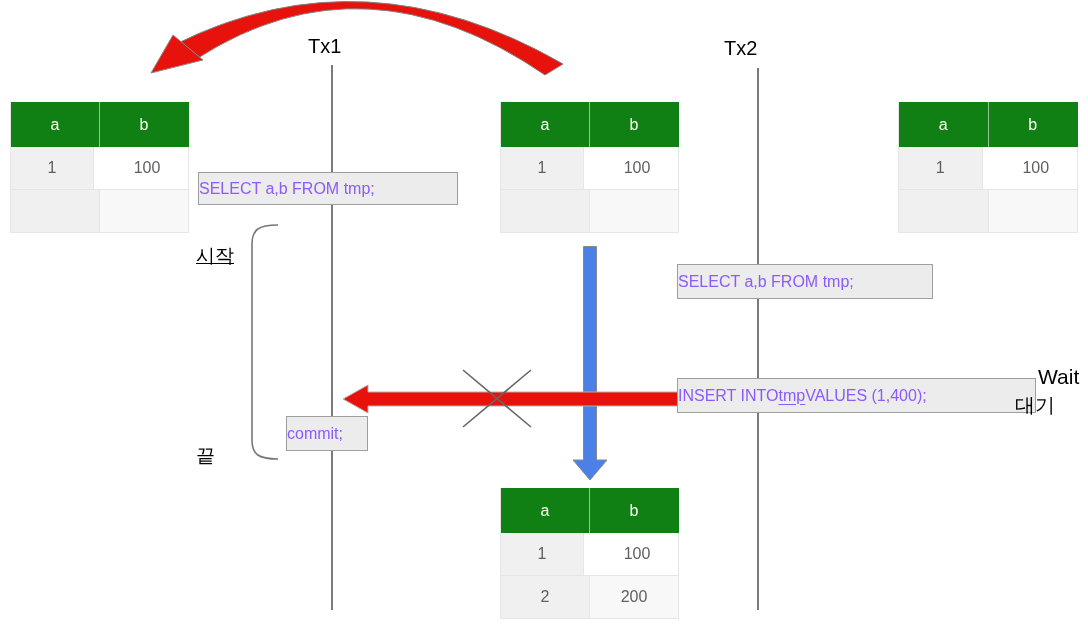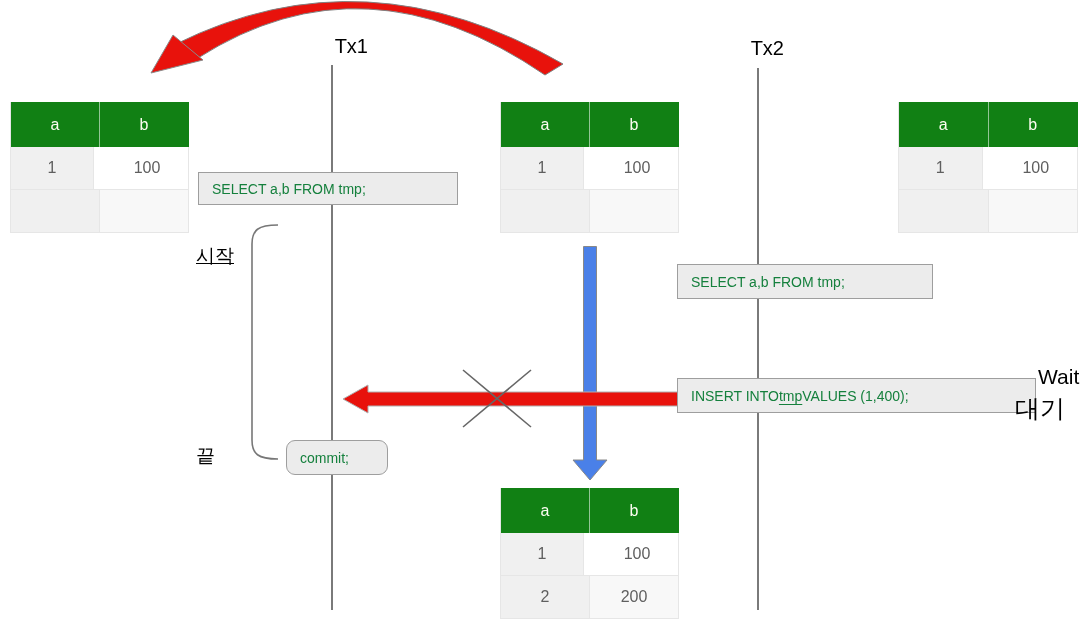--- a/index.html
+++ b/index.html
@@ -2,21 +2,21 @@
 <html><head>
 <meta charset="utf-8">
 <style>
   html,body{margin:0;padding:0;background:#ffffff;}
   .canvas{
     position:relative;width:1088px;height:630px;background:#ffffff;overflow:hidden;
     font-family:"Liberation Sans","DejaVu Sans",sans-serif;
   }
   .abs{position:absolute;}
   .tx-label{
-    position:absolute;font-size:20px;color:#000;width:60px;text-align:right;
+    position:absolute;font-size:20px;color:#000;width:60px;text-align:left;
   }
   .timeline{
     position:absolute;width:2px;background:#7a7a7a;
   }
   
   .dtable{position:absolute;width:178px;font-size:16px;border-left:1px solid #e6e6e6;}
   .trow{display:flex;height:43px;}
   .trow.thead{height:45px;}
   .tcell{
     flex:1;display:flex;align-items:center;justify-content:center;
@@ -27,22 +27,22 @@
     background:#118014;color:#fdfdf2;font-size:16px;
     border-right:1px solid #118014;border-bottom:none;
   }
   .thead .tcell.first{border-right:1px solid rgba(255,255,255,0.55);}
   .tcell.bg-gray{background:#f0f0f0;}
   .tcell.bg-white{background:#ffffff;padding-left:12px;}
   .tcell.bg-light{background:#f8f8f8;text-align:right;}
   
   .sqlbox{
     position:absolute;background:#ececec;border:1.5px solid #9e9e9e;
-    display:flex;align-items:center;padding-left:13px;box-sizing:border-box;
-    font-size:14px;color:#15803d;white-space:nowrap;
+    display:flex;align-items:center;box-sizing:border-box;
+    font-size:16px;color:#8b5cf6;white-space:nowrap;
   }
   .wavy{
     text-decoration-line:underline;text-decoration-style:wavy;
     text-decoration-color:#e84b3c;text-decoration-thickness:1px;
     text-underline-offset:3px;
     text-decoration:underline;
   }
   .kr{position:absolute;color:#000;}
   svg{display:block;}
 </style>
@@ -135,23 +135,23 @@
     <line x1="73" y1="5" x2="5" y2="62" stroke-width="1.6" stroke="#666666"></line>
   </svg>
 
   <div class="sqlbox" style="left:677px;top:378px;width:359px;height:35px;">
     <span>INSERT INTO </span>
       <span class="wavy">tmp</span>
       <span> VALUES (1,400);</span>
   </div>
 
   <div class="kr" style="left:1015px;top:365px;font-size:21px;margin-left:23px;">Wait</div>
-  <div class="kr" style="left:1015px;top:392px;font-size:25px;text-align:right;">대기</div>
+  <div class="kr" style="left:1015px;top:392px;font-size:20px;text-align:right;">대기</div>
 
-  <div class="sqlbox" style="left:286px;top:440px;width:102px;height:35px;border-radius:9px;">
+  <div class="sqlbox" style="left:286px;top:416px;width:82px;height:35px;">
     <span>commit;</span>
   </div>
 
   <div class="dtable" style="left:500px;top:488px;">
     <div class="trow thead">
       <div class="tcell first">a</div>
       <div class="tcell">b</div>
     </div>
     <div class="trow">
       <div class="tcell bg-gray">1</div>

